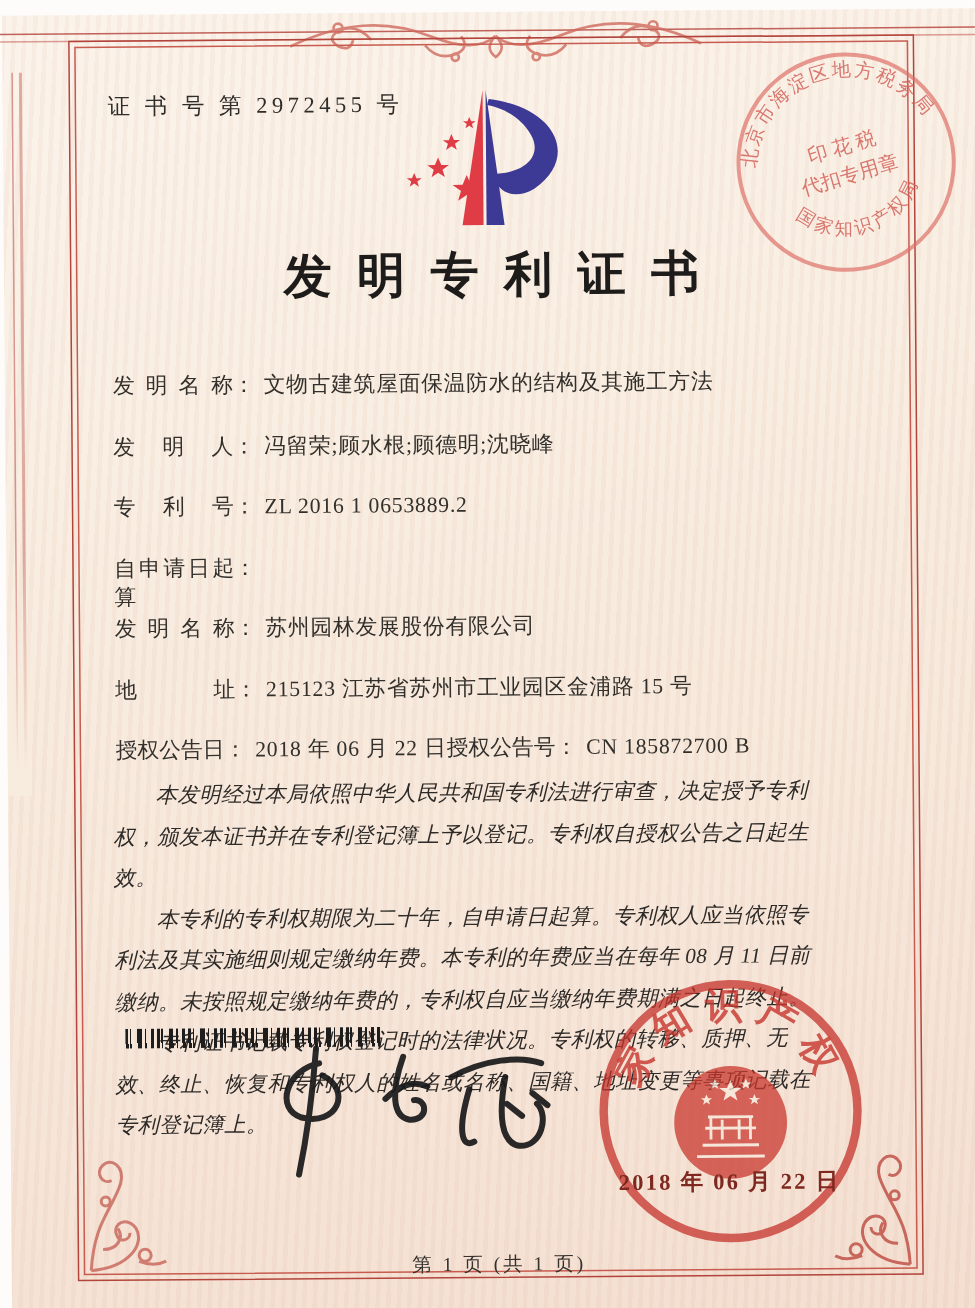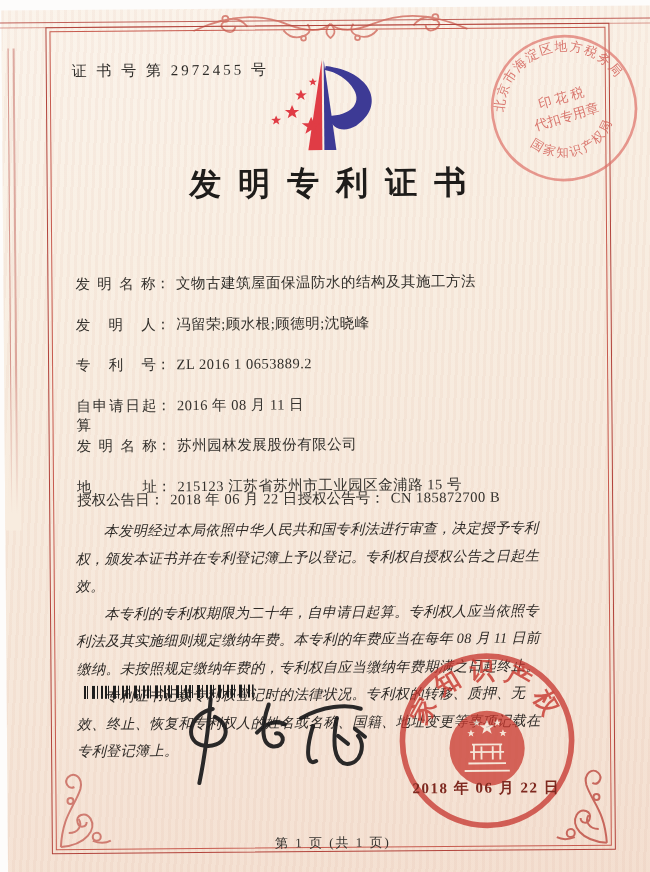--- a/index.html
+++ b/index.html
@@ -42,21 +42,21 @@
   
   .tax-stamp{position:absolute;left:480px;top:20px;width:164px;height:164px;
     transform:rotate(-16deg);opacity:.85;}
   .tax-stamp text{font-family:"Liberation Serif",serif;}
   
   .title{position:absolute;left:0;top:154px;width:100%;text-align:center;
     font-size:32px;font-weight:700;color:#1e1c1a;letter-spacing:17px;text-indent:17px;}
   
   .fields{position:absolute;left:72px;top:238px;width:480px;font-size:14.5px;color:#33302c;}
   .frow{display:flex;align-items:baseline;height:40.5px;}
-  .flabel{display:inline-block;width:80px;text-align:justify;text-align-last:justify;flex:none;margin-top:27px;}
+  .flabel{display:inline-block;width:80px;text-align:justify;text-align-last:justify;flex:none;}
   .fcolon{flex:none;margin-right:6px;}
   .fvalue{letter-spacing:.5px;}
   .grant-row{display:flex;align-items:baseline;height:40px;}
   .grant-right{}
   
   .body-text{position:absolute;left:70px;top:508px;width:474px;
     font-size:14.2px;line-height:27.5px;color:#2e2a27;font-style:italic;}
   .body-text p{margin:0;text-indent:2em;letter-spacing:.3px;}
   
   .barcode{position:absolute;left:77px;top:676px;width:170px;height:13px;
@@ -173,21 +173,20 @@
       <span class="fvalue">冯留荣;顾水根;顾德明;沈晓峰</span>
     </div>
     <div class="frow">
       <span class="flabel">专利号</span>
         <span class="fcolon">：</span>
       <span class="fvalue">ZL 2016 1 0653889.2</span>
     </div>
     <div class="frow">
       <span class="flabel">自申请日起算</span>
         <span class="fcolon">：</span>
-      <span class="fvalue">2016 年 08 月 11 日</span>
     </div>
     <div class="frow">
       <span class="flabel">发明名称</span>
         <span class="fcolon">：</span>
       <span class="fvalue">苏州园林发展股份有限公司</span>
     </div>
     <div class="frow">
       <span class="flabel">地址</span>
         <span class="fcolon">：</span>
       <span class="fvalue">215123 江苏省苏州市工业园区金浦路 15 号</span>

